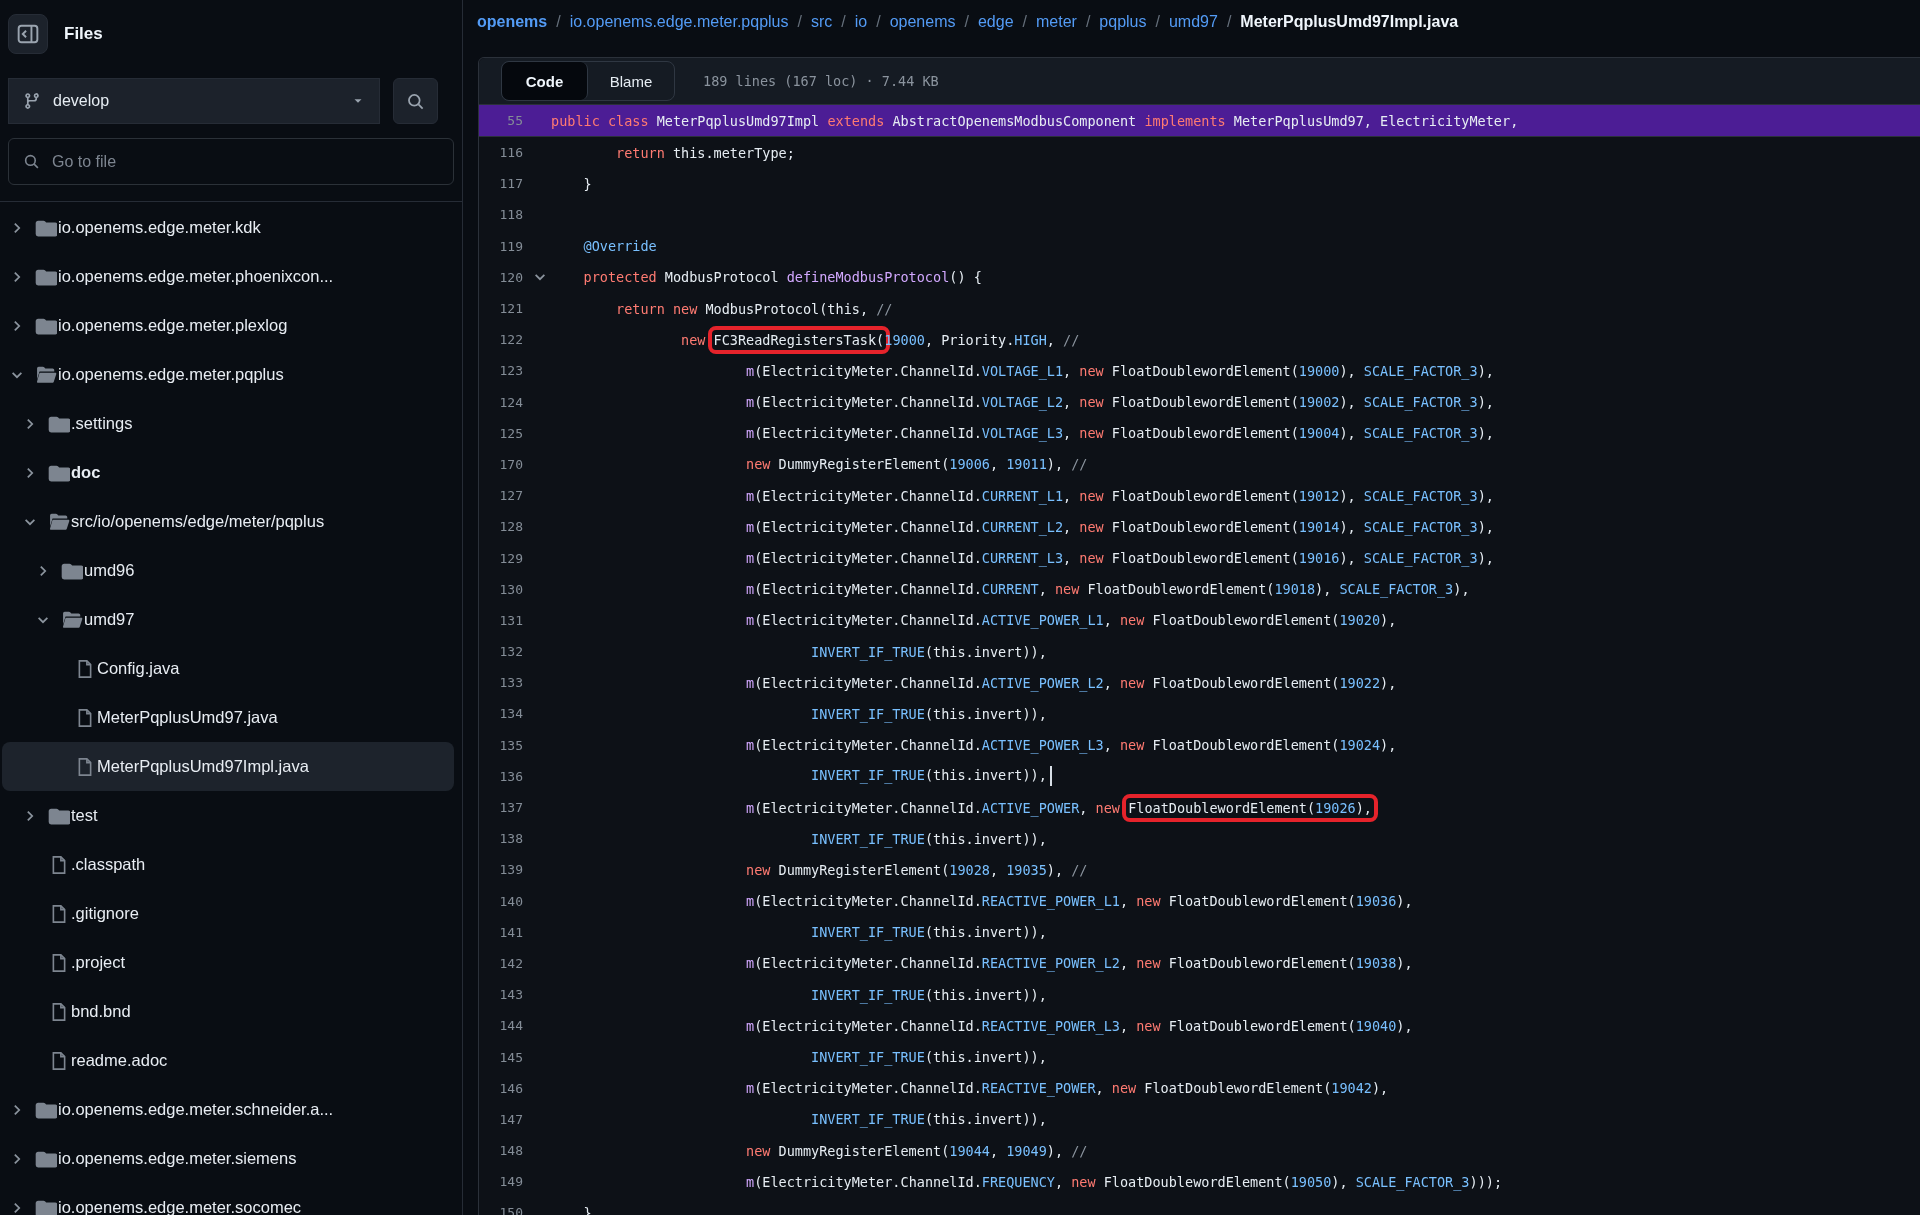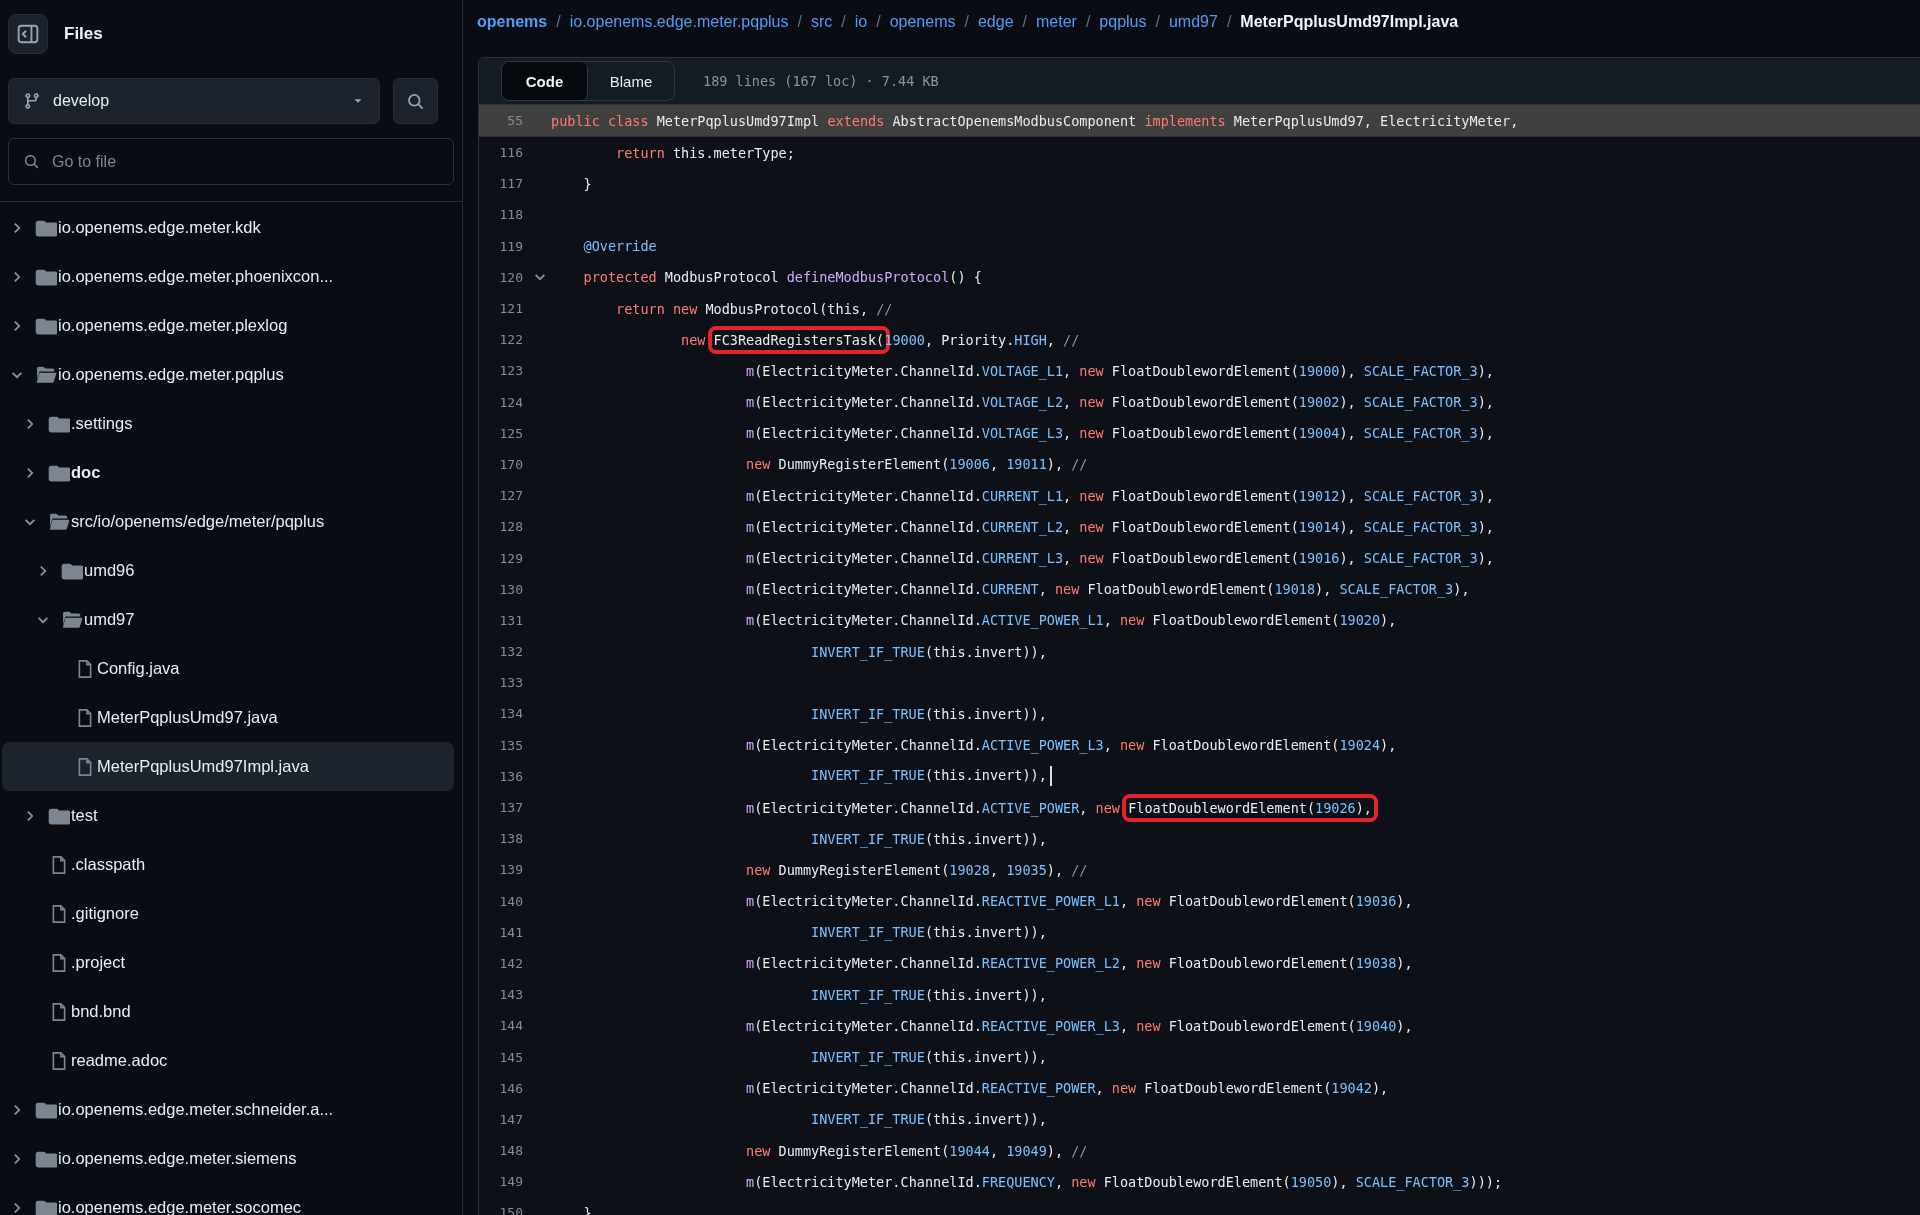--- a/index.html
+++ b/index.html
@@ -7,21 +7,21 @@
               font-family:"Liberation Sans", sans-serif; color:#e6edf3; }
 
   
   .sidebar { position:absolute; left:0; top:0; width:463px; height:1215px;
              background:#090d13; border-right:1px solid #262c36; }
   .sb-head { display:flex; align-items:center; gap:16px; padding:10px 8px 0 8px; height:58px; }
   .icon-btn { width:40px; height:40px; border-radius:8px; background:#1c222b; border:1px solid #262c36;
               display:flex; align-items:center; justify-content:center; color:#9aa4af; cursor:pointer; }
   .sb-title { font-size:17px; font-weight:bold; color:#f0f6fc; }
   .sb-controls { display:flex; gap:13px; padding:20px 8px 0 8px; }
-  .branch-btn { flex:0 0 372px; height:46px; background:#1c222b; border:1px solid #262c36; border-radius:6px;
+  .branch-btn { flex:0 0 372px; height:46px; background:#1c222b; border:1px solid #262c36; border-radius:0;
                 display:flex; align-items:center; padding:0 14px; gap:12px; cursor:pointer; }
   .branch-name { font-size:16px; color:#e6edf3; flex:1; }
   .search-btn { width:45px; height:46px; background:#1c222b; border:1px solid #262c36; border-radius:6px;
                 display:flex; align-items:center; justify-content:center; color:#9aa4af; cursor:pointer; }
   .goto { margin:14px 8px 0 8px; height:47px; border:1px solid #2b3138; border-radius:6px;
           display:flex; align-items:center; padding:0 14px; gap:12px; color:#7d8590; }
   .goto-text { font-size:16px; color:#7d8590; }
   .sb-sep { margin-top:16px; border-bottom:1px solid #262c36; }
 
   .tree { position:absolute; top:203px; left:0; right:0; bottom:0; overflow:hidden; }
@@ -44,21 +44,21 @@
                 background:#0d1117; border:1px solid #2b313a; border-radius:6px 0 0 0; }
   .panel-head { height:47px; background:#151b23; border-bottom:1px solid #2b313a; border-radius:6px 0 0 0;
                 display:flex; align-items:center; padding-left:22px; }
   .seg { display:flex; border:1px solid #2f3742; border-radius:8px; overflow:hidden; height:40px; }
   .seg-btn { min-width:86px; padding:0 18px; display:flex; align-items:center; justify-content:center;
              font-size:15px; color:#e6edf3; cursor:pointer; background:transparent; }
   .seg-btn.active { background:#05080d; border-right:1px solid #2f3742; border-radius:7px;
                     font-weight:bold; color:#f0f6fc; }
   .file-meta { margin-left:28px; font-family:"DejaVu Sans Mono", monospace; font-size:13.5px; color:#8b949e; }
 
-  .sticky-line { height:32px; border-bottom:1px solid #2b313a; background:#404040; }
+  .sticky-line { height:32px; border-bottom:1px solid #2b313a; background:#4c1d95; }
   .code-row { height:31.2px; display:flex; align-items:center; }
   .sticky-line .code-row { height:31px; }
   .ln { flex:0 0 50px; text-align:right; font-family:"DejaVu Sans Mono", monospace; font-size:13px;
         color:#848d97; cursor:pointer; padding-right:6px; }
   .chev-slot { flex:0 0 22px; display:flex; justify-content:center; align-items:center; color:#8b949e; }
   .code-text { font-family:"DejaVu Sans Mono", monospace; font-size:13.5px; white-space:pre; color:#e6edf3; }
 
   .tk-k { color:#ff7b72; }
   .tk-c { color:#79c0ff; }
   .tk-f { color:#d2a8ff; }
@@ -503,20 +503,21 @@
           <span class="code-text" style="padding-left: 24ch;"><span class="tk-f">m</span><span class="tk-p">(ElectricityMeter.ChannelId.</span><span class="tk-c">ACTIVE_POWER_L1</span><span class="tk-p">, </span><span class="tk-k">new</span><span class="tk-p"> FloatDoublewordElement(</span><span class="tk-c">19020</span><span class="tk-p">),</span></span>
         </div>
         <div class="code-row">
           <span class="ln">132</span>
           <span class="chev-slot"></span>
           <span class="code-text" style="padding-left: 32ch;"><span class="tk-c">INVERT_IF_TRUE</span><span class="tk-p">(this.invert)),</span></span>
         </div>
         <div class="code-row">
           <span class="ln">133</span>
           <span class="chev-slot"></span>
+          <span class="code-text" style="padding-left: 24ch;"><span class="tk-f">m</span><span class="tk-p">(ElectricityMeter.ChannelId.</span><span class="tk-c">ACTIVE_POWER_L2</span><span class="tk-p">, </span><span class="tk-k">new</span><span class="tk-p"> FloatDoublewordElement(</span><span class="tk-c">19022</span><span class="tk-p">),</span></span>
         </div>
         <div class="code-row">
           <span class="ln">134</span>
           <span class="chev-slot"></span>
           <span class="code-text" style="padding-left: 32ch;"><span class="tk-c">INVERT_IF_TRUE</span><span class="tk-p">(this.invert)),</span></span>
         </div>
         <div class="code-row">
           <span class="ln">135</span>
           <span class="chev-slot"></span>
           <span class="code-text" style="padding-left: 24ch;"><span class="tk-f">m</span><span class="tk-p">(ElectricityMeter.ChannelId.</span><span class="tk-c">ACTIVE_POWER_L3</span><span class="tk-p">, </span><span class="tk-k">new</span><span class="tk-p"> FloatDoublewordElement(</span><span class="tk-c">19024</span><span class="tk-p">),</span></span>

